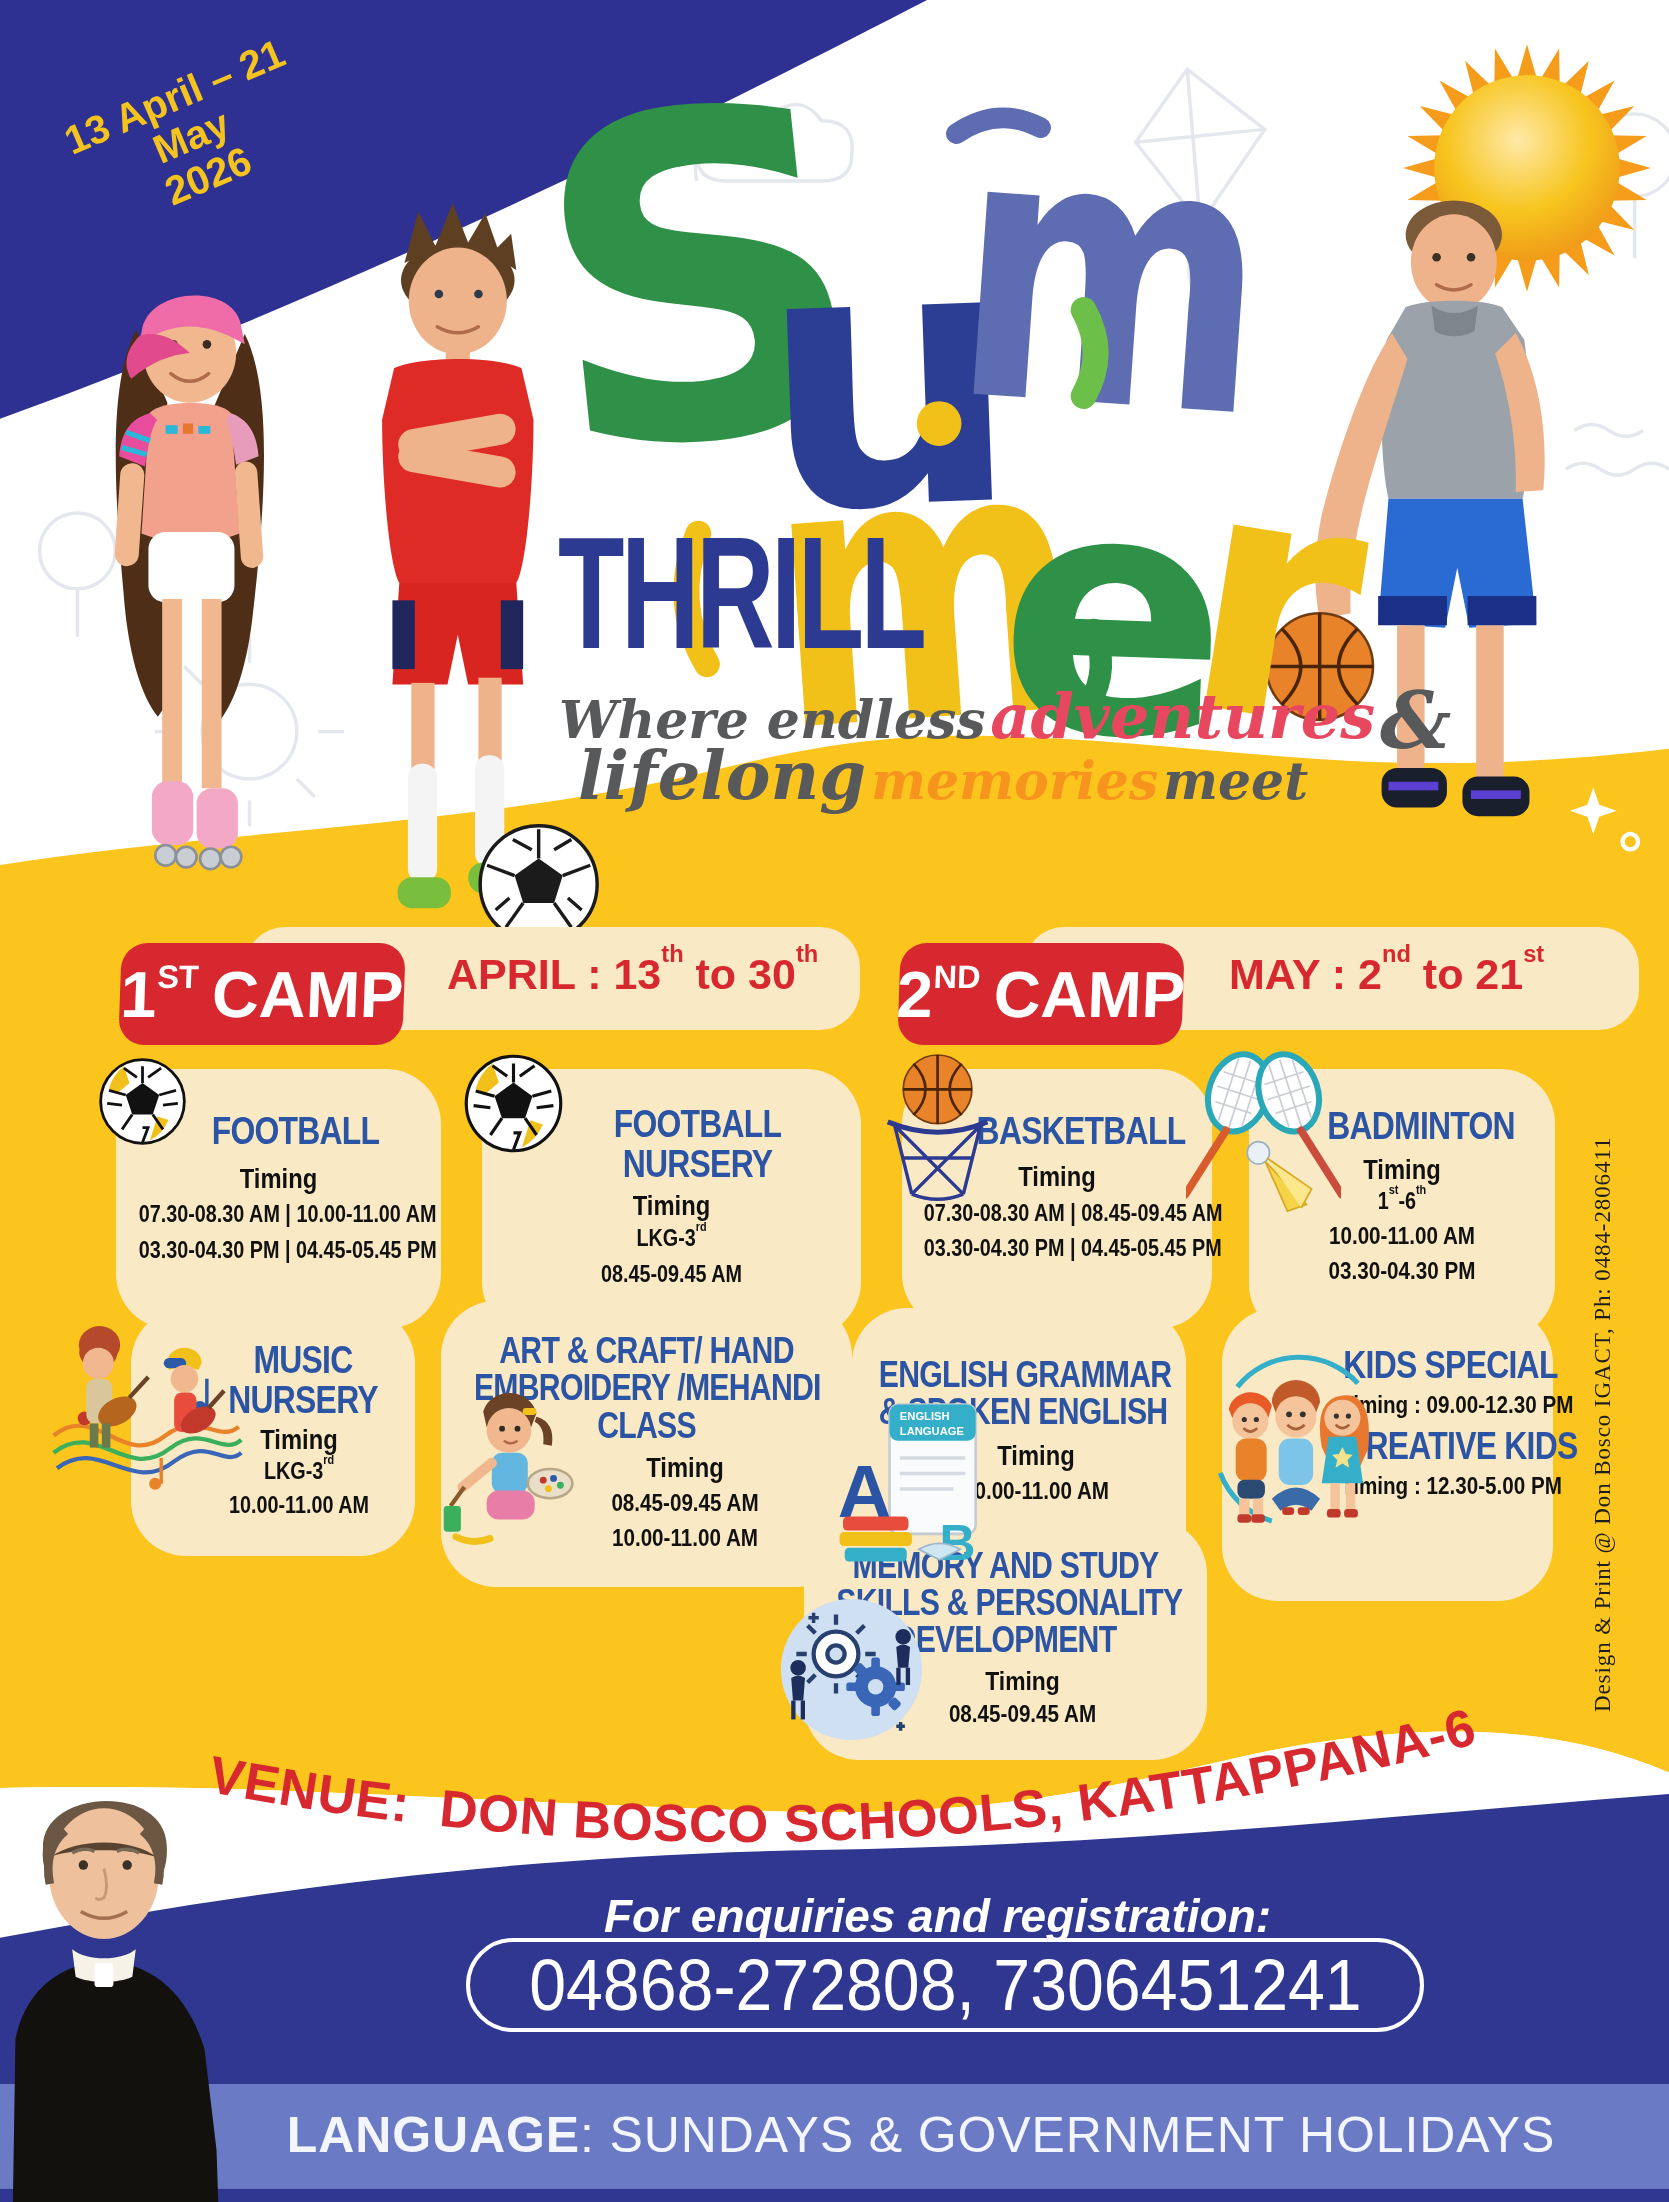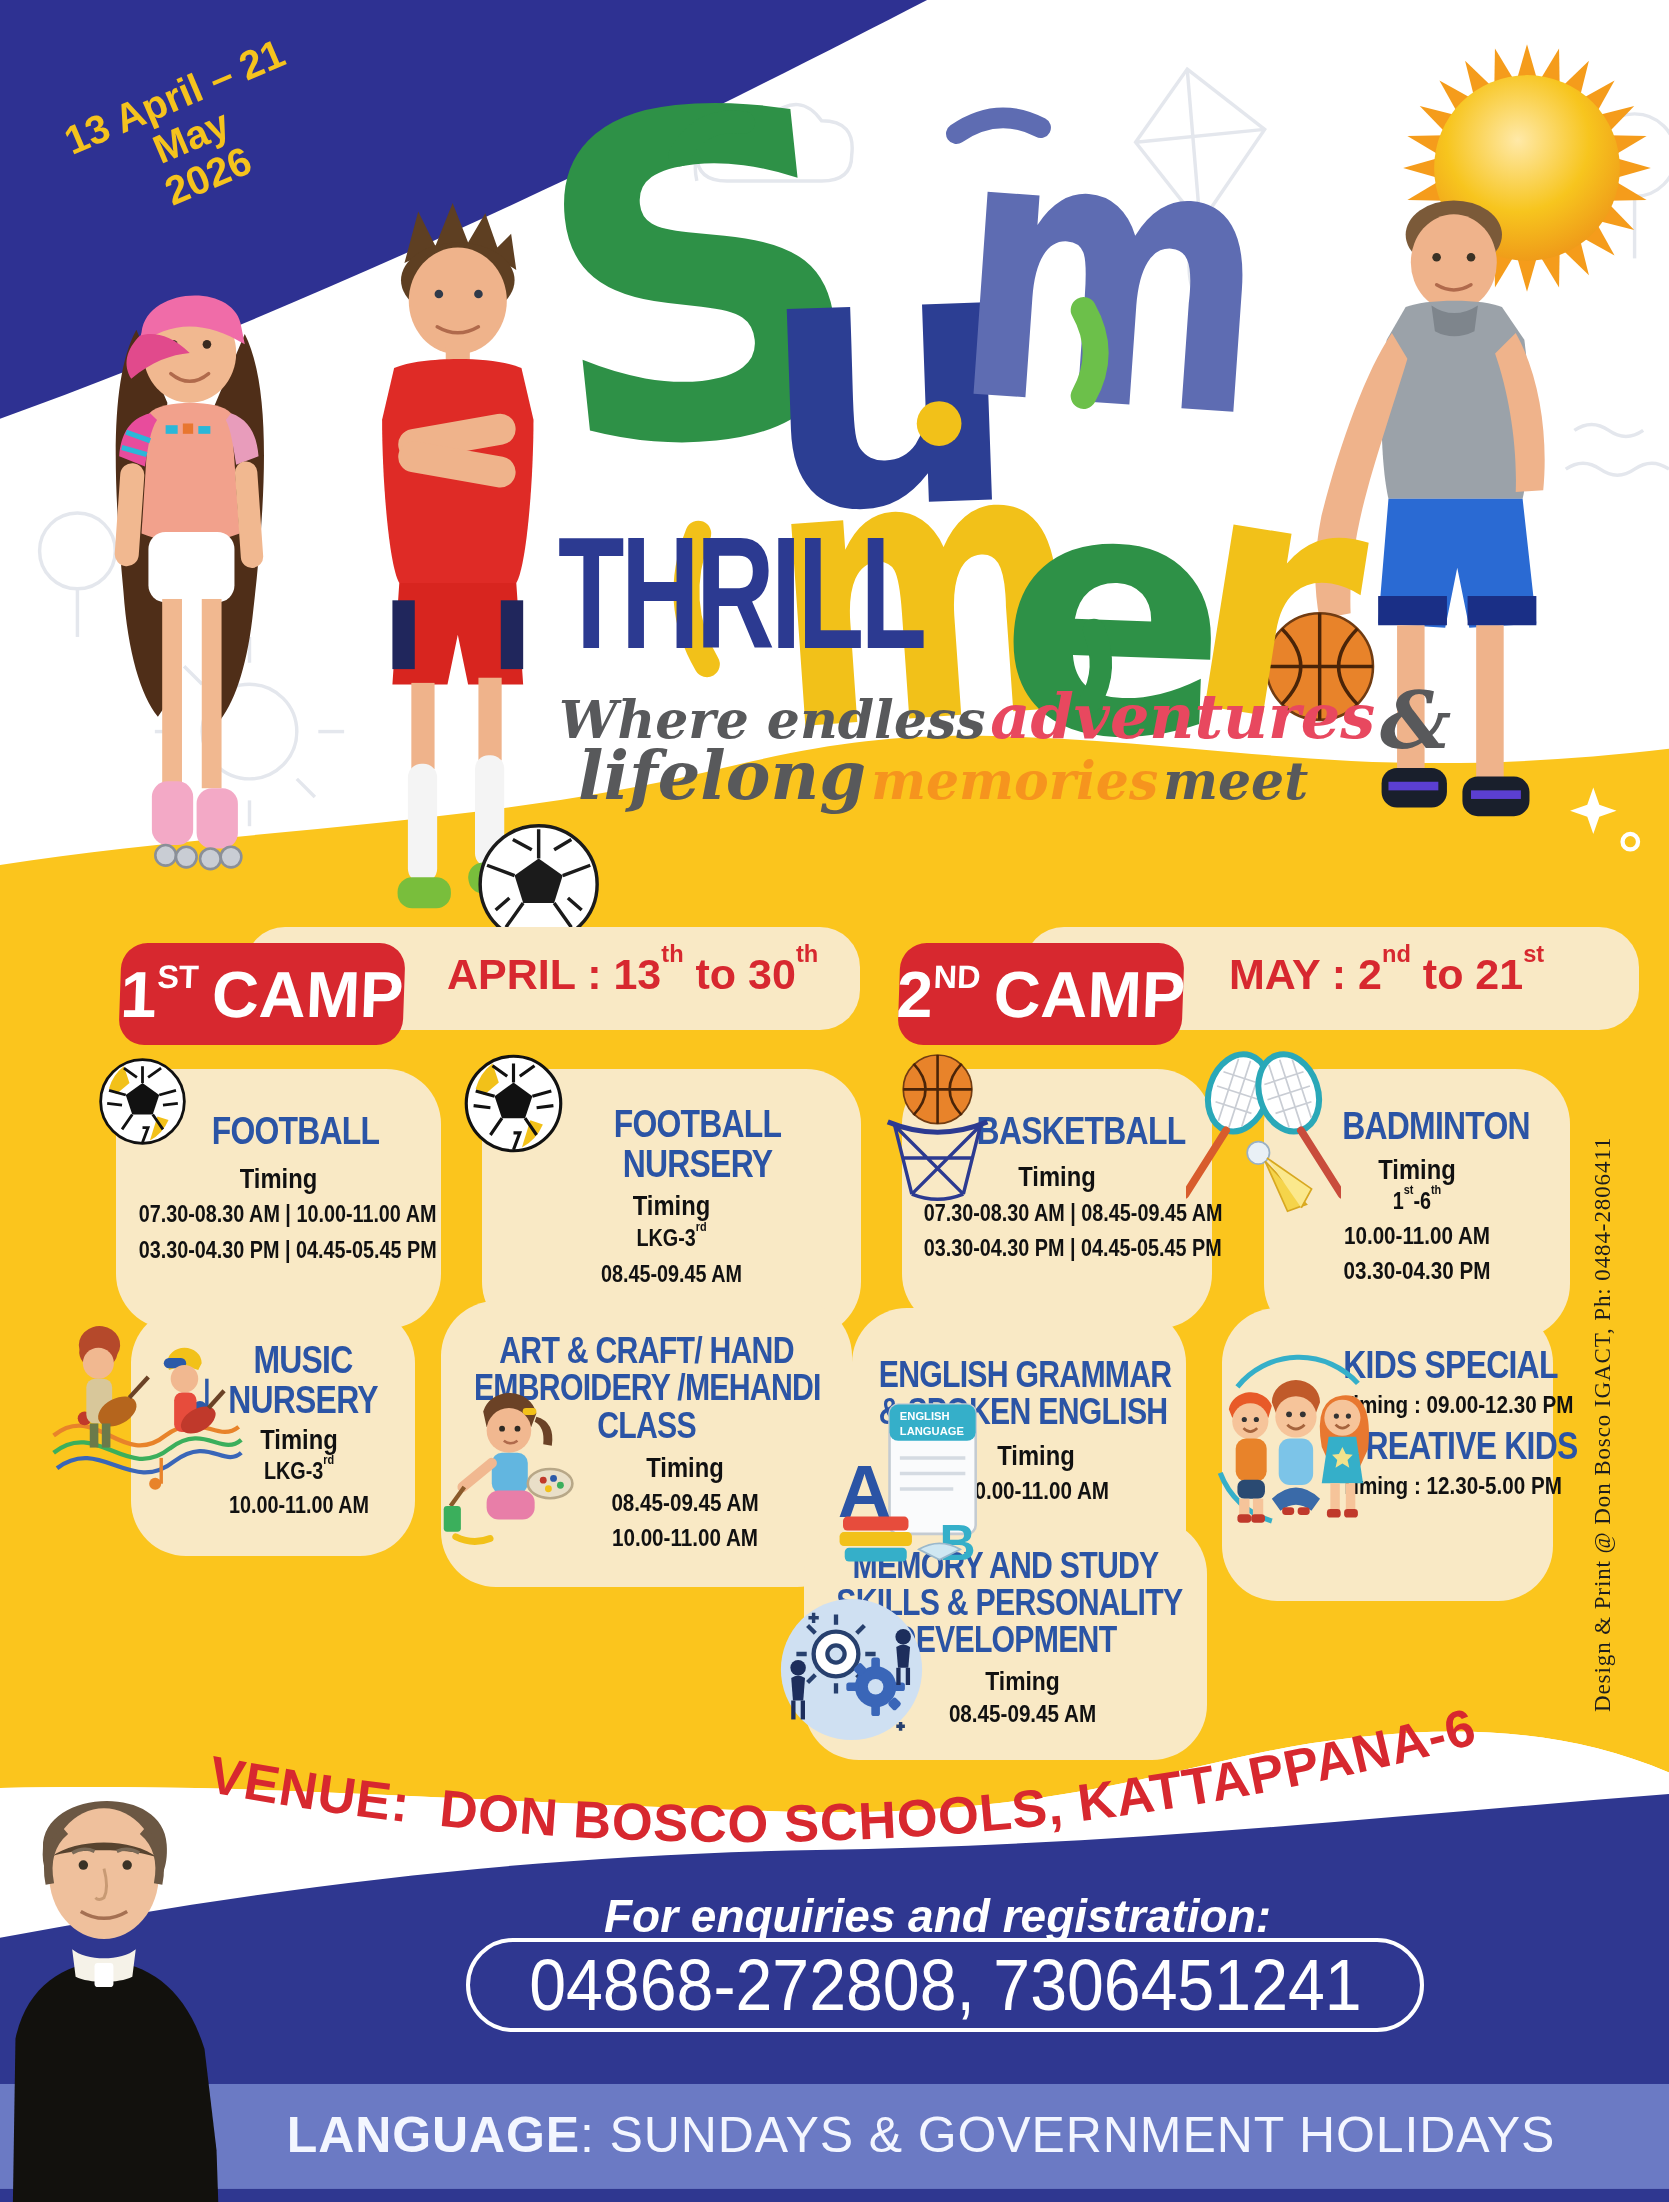--- a/index.html
+++ b/index.html
@@ -286,21 +286,21 @@
     <div class="ln" style="font-size:23px;margin-top:6.9px;">07.30-08.30 AM | 08.45-09.45 AM</div>
     <div class="ln" style="font-size:23px;margin-top:8.6px;">03.30-04.30 PM | 04.45-05.45 PM</div>
   </div>
   <svg class="abs" style="left:862px;top:1048px;z-index:4" width="146" height="172" viewBox="0 0 170 200">
     <circle cx="88" cy="48" r="40" fill="#E8832A" stroke="#713C12" stroke-width="2"></circle>
     <path d="M48,48 H128 M88,8 V88 M60,18 q28,30 0,60 M116,18 q-28,30 0,60" stroke="#4A2408" stroke-width="3" fill="none"></path>
     <path d="M30,86 Q88,110 146,86" stroke="#2C3A91" stroke-width="6" fill="none"></path>
     <path d="M38,90 L58,170 M138,90 L118,170 M38,90 L118,170 M138,90 L58,170 M48,128 H128 M58,170 Q88,182 118,170" stroke="#2C3A91" stroke-width="4" fill="none"></path>
   </svg>
 
-  <div class="card" style="left:1249px;top:1069px;width:306px;height:232px;z-index:3;padding-top:38px;margin-left:15px;">
+  <div class="card" style="left:1249px;top:1069px;width:306px;height:232px;z-index:3;padding-top:38px;">
     <div class="ct" style="font-size:38px;margin-left:38px;">BADMINTON</div>
     <div class="tl" style="font-size:27px;margin-top:8.6px;">Timing</div>
     <div class="ln" style="font-size:23px;margin-top:1.7px;">
       <span>1</span><sup class="sp">st</sup><span>-6</span><sup class="sp">th</sup>
     </div>
     <div class="ln" style="font-size:24px;margin-top:6.9px;">10.00-11.00 AM</div>
     <div class="ln" style="font-size:24px;margin-top:6.9px;">03.30-04.30 PM</div>
 
   </div>
   <svg class="abs" style="left:1186px;top:1043px;z-index:4" width="155" height="206" viewBox="0 0 180 240">

